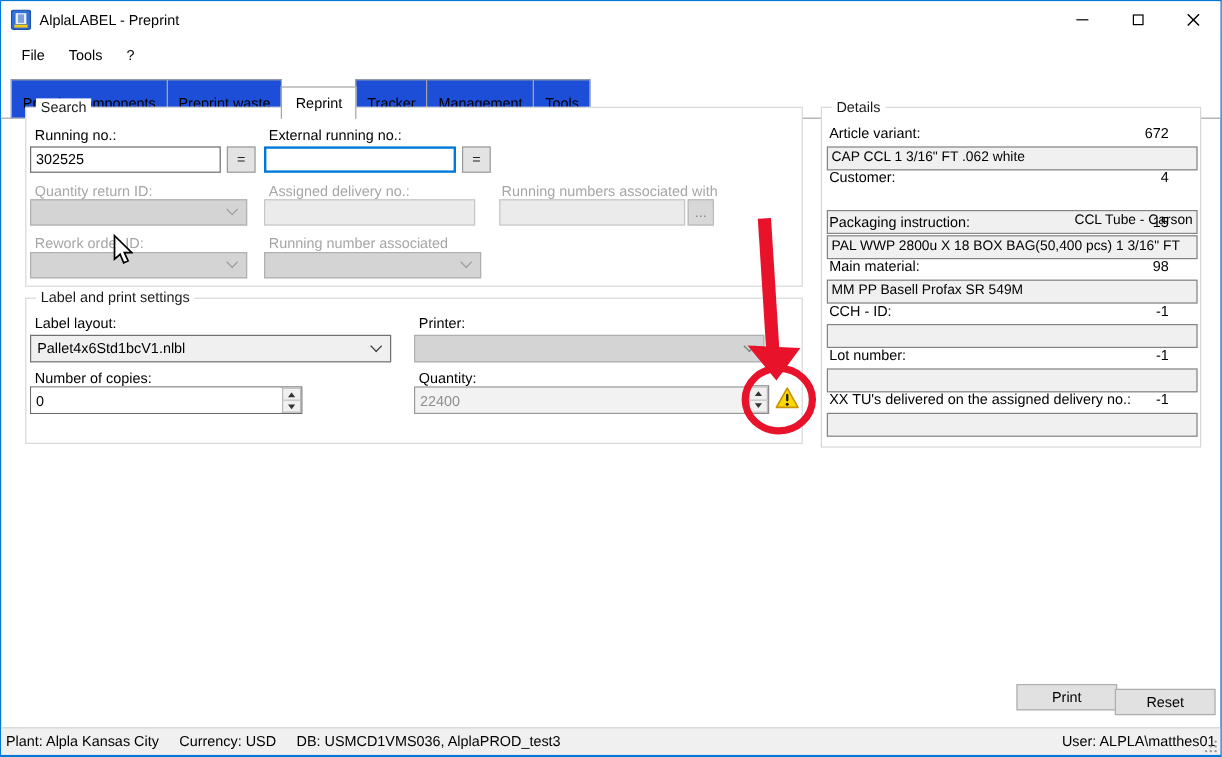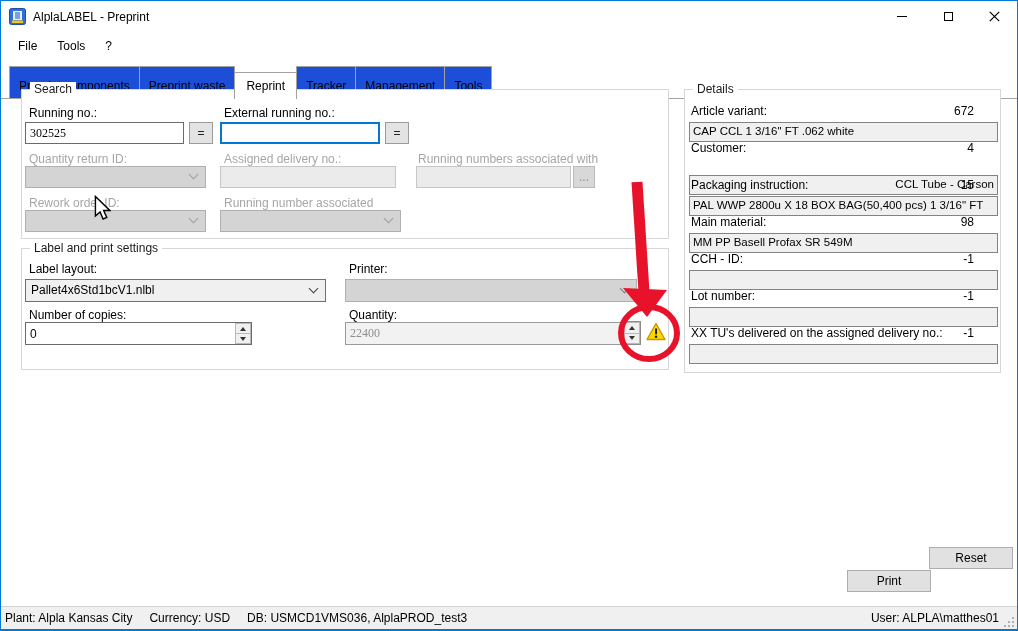--- a/index.html
+++ b/index.html
@@ -23,21 +23,21 @@
   
   .tabstrip{ display:flex; align-items:flex-end; padding:6px 0 0 8px; border-bottom:1px solid #a3a3a3; background:#fff; }
   .tab{ padding:12px 9px 5px; border:1px solid #a3a3a3; border-bottom:none; background:#1d4ed8; margin-right:-1px; white-space:nowrap; }
   .tab.active{ background:#fff; padding:6px 11px 6px; margin-bottom:-1px; position:relative; z-index:3; }
   
   .group{ position:absolute; border:1px solid #d7d7d7; background:#fff; }
   .group-caption{ position:absolute; top:-8px; left:8px; background:#fff; padding:0 4px; color:#1b1b1b; }
   .lbl{ position:absolute; white-space:nowrap; color:#000; }
   .lbl.dis{ color:#a6a6a6; }
   
-  .tbox{ position:absolute; border:1px solid #6b6b6b; background:#fff; font-family:Liberation Serif, serif;
+  .tbox{ position:absolute; border:1px solid #6b6b6b; background:#fff; font-family:Liberation Sans, sans-serif;
          font-size:12px; padding:2px 4px; color:#000; outline:none; }
   .tbox.focused{ border:2px solid #0078d7; padding:1px 3px; }
   .tbox.dis{ border:1px solid #c6c6c6; background:#ebebeb; color:#8f8f8f; }
   .tbox.qty{ border:1px solid #9b9b9b; background:#f2f2f2; color:#8f8f8f; }
   .btn{ position:absolute; border:1px solid #9a9a9a; background:#e3e3e3; display:flex; align-items:center;
         justify-content:center; font-size:12px; color:#222; }
   .btn.dis{ border-color:#b9b9b9; background:#d8d8d8; color:#8a8a8a; }
   .push{ position:absolute; width:84px; height:22px; border:1px solid #adadad; background:#e1e1e1;
          display:flex; align-items:center; justify-content:center; font-size:12px; }
   .combo{ position:absolute; border:1px solid #b0b0b0; background:#d4d4d4; padding:3px 20px 3px 5px;
@@ -58,21 +58,21 @@
   .spinbox{ position:absolute; width:18px; border:1px solid #8a8a8a; background:#fff; display:flex; flex-direction:column; }
   .warn{ position:absolute; }
   
   .detrow{ position:absolute; left:6px; right:26px; display:flex; justify-content:space-between; white-space:nowrap; }
   .detbox{ position:absolute; left:4px; width:309px; height:20px; border:1px solid #838383; background:#f0f0f0;
            font-size:11.5px; padding:2px 3px; white-space:nowrap; overflow:hidden; }
   
   .statusbar{ position:absolute; left:0; right:0; bottom:0; height:23px; background:#f0f0f0;
               border-top:1px solid #d4d4d4; display:flex; align-items:center; padding:0 4px; }
   .status-item{ margin-right:17px; white-space:nowrap; }
-  .status-user{ margin-left:auto; margin-right:14px; white-space:nowrap; }
+  .status-user{ margin-left:auto; white-space:nowrap; }
   .grip{ position:absolute; right:2px; bottom:2px; }
   
   .overlay{ position:absolute; left:0; top:0; width:1018px; height:631px; pointer-events:none; z-index:90; }
   .cursor{ position:absolute; left:93px; top:194px; z-index:95; pointer-events:none; }
 </style>
 </head>
 <body>
 
 <div class="window">
 
@@ -237,21 +237,21 @@
     <div class="detbox" style="top:217px;"></div>
 
     <div class="detrow" style="top:236px;">
       <span>XX TU's delivered on the assigned delivery no.:</span>
       <span>-1</span>
     </div>
     <div class="detbox" style="top:254px;"></div>
   </div>
 
   <div class="push" style="left:846px; top:569px;">Print</div>
-  <div class="push" style="left:928px; top:546px;text-align:right;">Reset</div>
+  <div class="push" style="left:928px; top:573px;text-align:right;">Reset</div>
 
   <div class="statusbar">
     <span class="status-item">Plant: Alpla Kansas City</span>
     <span class="status-item">Currency: USD</span>
     <span class="status-item">DB: USMCD1VMS036, AlplaPROD_test3</span>
     <span class="status-user">User: ALPLA\matthes01</span>
     <svg class="grip" width="11" height="11" viewBox="0 0 11 11">
       <circle cx="9" cy="2" r="1" fill="#9b9b9b"></circle>
         <circle cx="9" cy="6" r="1" fill="#9b9b9b"></circle>
         <circle cx="9" cy="10" r="1" fill="#9b9b9b"></circle>

